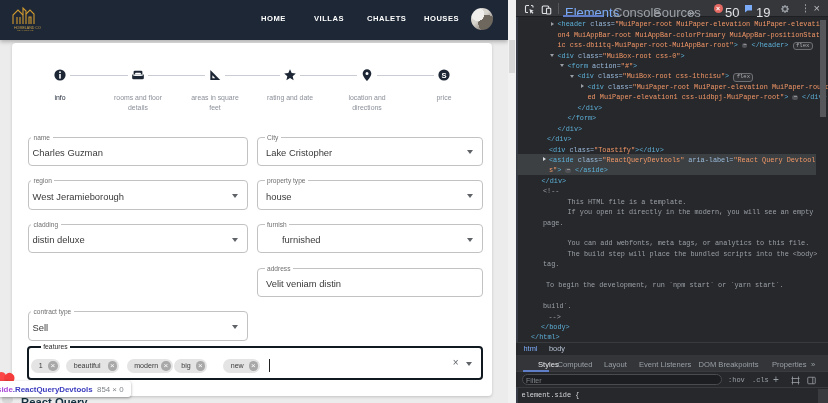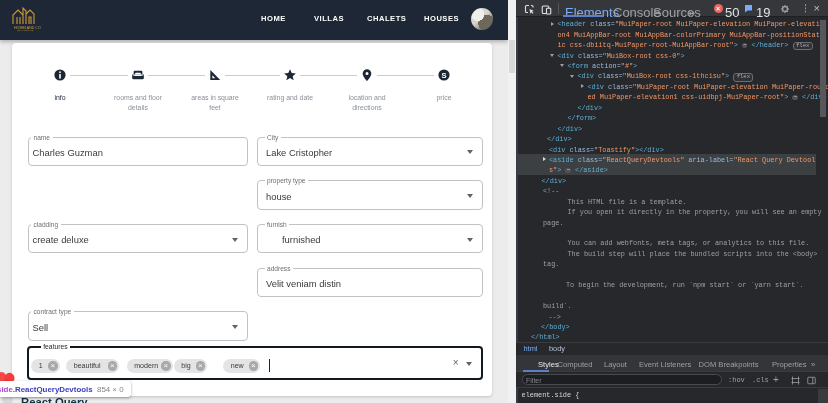--- a/index.html
+++ b/index.html
@@ -91,28 +91,33 @@
 
 <div class="f" style="left:28px;top:136.6px;width:220px;height:29.3px">
       <span class="flb" style="left:2px">name</span>
       <span class="fv" style="left:3.5px">Charles Guzman</span>
     </div>
 <div class="f" style="left:257px;top:136.6px;width:226px;height:29.3px">
       <span class="flb" style="left:6.5px">City</span>
       <span class="fv" style="left:8px">Lake Cristopher</span>
       <span class="car" style="left:208.5px"></span>
     </div>
+<div class="f" style="left:28px;top:180.3px;width:220px;height:29.3px">
+      <span class="flb" style="left:2px">region</span>
+      <span class="fv" style="left:3.5px">West Jeramieborough</span>
+      <span class="car" style="left:202.5px"></span>
+    </div>
 <div class="f" style="left:257px;top:180.3px;width:226px;height:29.3px">
       <span class="flb" style="left:6.5px">property type</span>
       <span class="fv" style="left:8px">house</span>
       <span class="car" style="left:208.5px"></span>
     </div>
 <div class="f" style="left:28px;top:224.0px;width:220px;height:29.3px">
       <span class="flb" style="left:2px">cladding</span>
-      <span class="fv" style="left:3.5px">create deluxe</span>
+      <span class="fv" style="left:3.5px">distin deluxe</span>
       <span class="car" style="left:202.5px"></span>
     </div>
 <div class="f" style="left:257px;top:224.0px;width:226px;height:29.3px">
       <span class="flb" style="left:6.5px">furnish</span>
       <span class="fv" style="left:24px">furnished</span>
       <span class="car" style="left:208.5px"></span>
     </div>
 <div class="f" style="left:257px;top:267.7px;width:226px;height:29.3px">
       <span class="flb" style="left:6.5px">address</span>
       <span class="fv" style="left:8px">Velit veniam distin</span>
@@ -210,26 +215,26 @@
 <div class="tl" style="left:567.5px;top:113.2px"><span style="color:#5db0d7">&lt;/form&gt;</span></div>
 <div class="tl" style="left:557.5px;top:123.6px"><span style="color:#5db0d7">&lt;/div&gt;</span></div>
 <div class="tl" style="left:547px;top:134.0px"><span style="color:#5db0d7">&lt;/div&gt;</span></div>
 <div class="tl" style="left:549px;top:144.5px"><span style="color:#5db0d7">&lt;div </span><span style="color:#9bbbdc">class=</span><span style="color:#f29766">"Toastify"</span><span style="color:#5db0d7">&gt;&lt;/div&gt;</span></div>
 <div style="position:absolute;left:542.5px;top:157.3px;width:0;height:0;border-top:2.6px solid transparent;border-bottom:2.6px solid transparent;border-left:3.6px solid #d7dade"></div>
 <div class="tl" style="left:549px;top:154.9px"><span style="color:#5db0d7">&lt;aside </span><span style="color:#9bbbdc">class=</span><span style="color:#f29766">"ReactQueryDevtools"</span><span style="color:#9bbbdc"> aria-label=</span><span style="color:#f29766">"React Query Devtool</span></div>
 <div class="tl" style="left:549px;top:165.4px"><span style="color:#f29766">s"</span><span style="color:#5db0d7">&gt;</span> <span class="pill">⋯</span> <span style="color:#5db0d7">&lt;/aside&gt;</span></div>
 <div class="tl" style="left:541.5px;top:175.8px"><span style="color:#5db0d7">&lt;/div&gt;</span></div>
 <div class="tl" style="left:543px;top:186.2px"><span style="color:#9aa0a6">&lt;!--</span></div>
 <div class="tl" style="left:567.5px;top:196.7px"><span style="color:#9aa0a6">This HTML file is a template.</span></div>
-<div class="tl" style="left:567.5px;top:207.1px"><span style="color:#9aa0a6">If you open it directly in the property, you will see an empty</span></div>
+<div class="tl" style="left:567.5px;top:207.1px"><span style="color:#9aa0a6">If you open it directly in the modern, you will see an empty</span></div>
 <div class="tl" style="left:543px;top:217.6px"><span style="color:#9aa0a6">page.</span></div>
 <div class="tl" style="left:567.5px;top:238.4px"><span style="color:#9aa0a6">You can add webfonts, meta tags, or analytics to this file.</span></div>
 <div class="tl" style="left:567.5px;top:248.9px"><span style="color:#9aa0a6">The build step will place the bundled scripts into the &lt;body&gt;</span></div>
 <div class="tl" style="left:543px;top:259.3px"><span style="color:#9aa0a6">tag.</span></div>
-<div class="tl" style="left:566px;top:280.2px"><span style="color:#9aa0a6">To begin the development, run `npm start` or `yarn start`.</span></div>
+<div class="tl" style="left:546px;top:280.2px"><span style="color:#9aa0a6">To begin the development, run `npm start` or `yarn start`.</span></div>
 <div class="tl" style="left:543px;top:301.1px"><span style="color:#9aa0a6">build`.</span></div>
 <div class="tl" style="left:548.5px;top:311.5px"><span style="color:#9aa0a6">--&gt;</span></div>
 <div class="tl" style="left:541px;top:322.0px"><span style="color:#5db0d7">&lt;/body&gt;</span></div>
 <div class="tl" style="left:531px;top:332.4px"><span style="color:#5db0d7">&lt;/html&gt;</span></div>
 
 <div class="abs" style="left:819.5px;top:20px;width:6px;height:97px;background:#56575b"></div>
 
 <div class="abs" style="left:516px;top:341.5px;width:312px;height:13.5px;background:#27282c;border-top:1px solid #3a3b3f"></div>
 <div class="crumb" style="left:523.5px;color:#7cacf8">html</div>
 <div class="crumb" style="left:549px;color:#b6c2d2">body</div>

